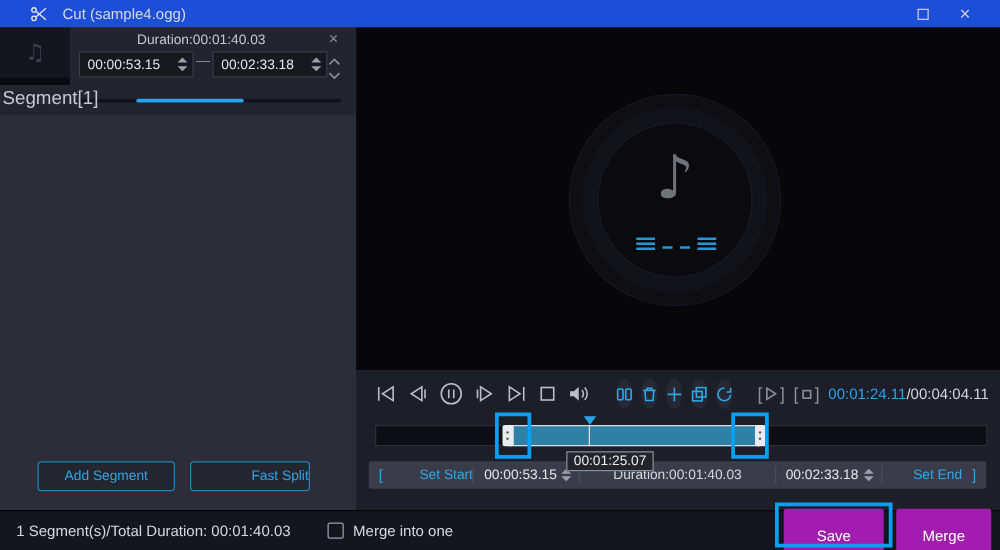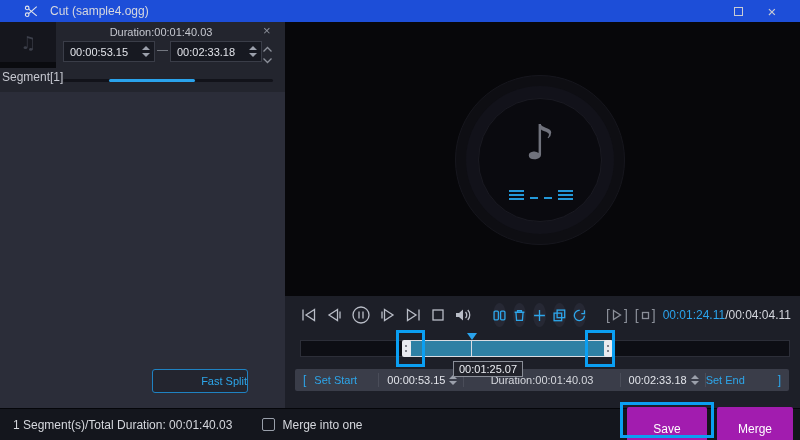--- a/index.html
+++ b/index.html
@@ -15,21 +15,21 @@
   #max-btn { left:722px; } #max-btn span { display:block; width:9px; height:9px; border:1px solid #c9ccd4; }
   #close-btn { left:756px; font-size:15px; }
 
   
   #left-panel { position:absolute; left:0; top:22px; width:285px; height:386px; background:#2b2d39; }
   #seg-card { position:absolute; left:0; top:0; width:285px; height:70px; background:#23252e; }
   #seg-thumb { position:absolute; left:0; top:0; width:56px; height:40px; background:#15161d;
     display:flex; align-items:center; justify-content:center; cursor:pointer; }
   #seg-thumb .note { font-family:"DejaVu Sans",sans-serif; font-size:18px; color:#3c3f4a; }
   #seg-strip { position:absolute; left:0; top:40px; width:56px; height:6px; background:#0a0b0f; }
-  #seg-label { position:absolute; left:2px; top:48px; font-size:12px; color:#c6c8d0; }
+  #seg-label { position:absolute; left:2px; top:48px; font-size:15px; color:#c6c8d0; }
   #seg-duration { position:absolute; left:58px; width:206px; top:4px; text-align:center; font-size:11px; color:#c6c8d0; }
   .time-input { position:absolute; top:19px; width:92px; height:21px; background:#171921; border:1px solid #3a3d48;
     display:flex; align-items:center; font-size:11px; color:#e2e4ea; padding-left:6px; cursor:text; }
   #seg-start { left:63px; } #seg-end { left:170px; }
   #seg-dash { position:absolute; left:157px; top:21px; font-size:11px; color:#8b8f99; }
   .spin { margin-left:auto; display:flex; flex-direction:column; justify-content:center; gap:3px; padding:0 4px; cursor:pointer; }
   .tri-up { width:0; height:0; border-left:4px solid transparent; border-right:4px solid transparent; border-bottom:4px solid #9ba0ab; }
   .tri-down { width:0; height:0; border-left:4px solid transparent; border-right:4px solid transparent; border-top:4px solid #9ba0ab; }
   #seg-x { position:absolute; left:263px; top:1px; font-size:13px; color:#8b8f99; cursor:pointer; }
   .chev { position:absolute; left:262px; cursor:pointer; }
@@ -78,21 +78,21 @@
   #playhead .ph-tri { margin:0 auto; width:0; height:0; border-left:5px solid transparent;
     border-right:5px solid transparent; border-top:7px solid #2aa3ec; }
   #playhead .ph-line { margin:0 auto; width:1px; height:17px; background:#d9dce2; }
   #ph-tooltip { position:absolute; left:168px; top:339px; height:16px; padding:1px 5px; background:#22232b;
     border:1px solid #8a8e98; font-size:11px; color:#eceef3; z-index:5; white-space:nowrap; }
 
   
   #trim-row { position:absolute; left:10px; top:347px; width:494px; height:22px; background:#3a3d49;
     border-radius:2px; display:flex; align-items:center; font-size:11px; }
   .trim-bracket { color:#2da6ea; padding:0 8px; font-size:12px; }
-  .trim-set { color:#2da6ea; width:64px; text-align:left; cursor:pointer; }
+  .trim-set { color:#2da6ea; width:64px; text-align:right; cursor:pointer; }
   .trim-div { width:1px; height:14px; background:#4a4d59; }
   .trim-val { color:#e3e5eb; display:flex; align-items:center; padding:0 2px 0 8px; cursor:text; }
   .trim-val .spin { gap:2px; }
   #trim-duration { flex:1; text-align:center; color:#d6d8de; }
 
   
   #footer { position:absolute; left:0; top:408px; width:800px; height:32px; background:#14161d;
     border-top:1px solid #05060a; display:flex; align-items:center; }
   #footer-summary { margin-left:13px; font-size:12px; color:#d6d8de; }
   #merge-box { margin-left:30px; width:13px; height:13px; border:1px solid #9aa0ab; border-radius:2px;
@@ -165,20 +165,23 @@
       <svg width="11" height="7" viewBox="0 0 11 7">
           <polyline points="1.5,1.5 5.5,5.5 9.5,1.5" class="stroke-gray"></polyline>
         </svg>
     </div>
     <div id="mini-track">
       <div id="mini-fill" style="left: 21.8%; width: 41.1%;"></div>
     </div>
   </div>
   <div id="seg-label">Segment[1]</div>
 
+  <div class="panel-btn" id="add-seg-btn">
+    <span>Add Segment</span>
+  </div>
   <div class="panel-btn" id="fast-split-btn">
     <span>Fast Split</span>
   </div>
 </div>
 
 <div id="right">
   <div id="preview">
     <div class="disc" id="d1"></div>
     <div class="disc" id="d2"></div>
     <div class="disc" id="d3"></div>

